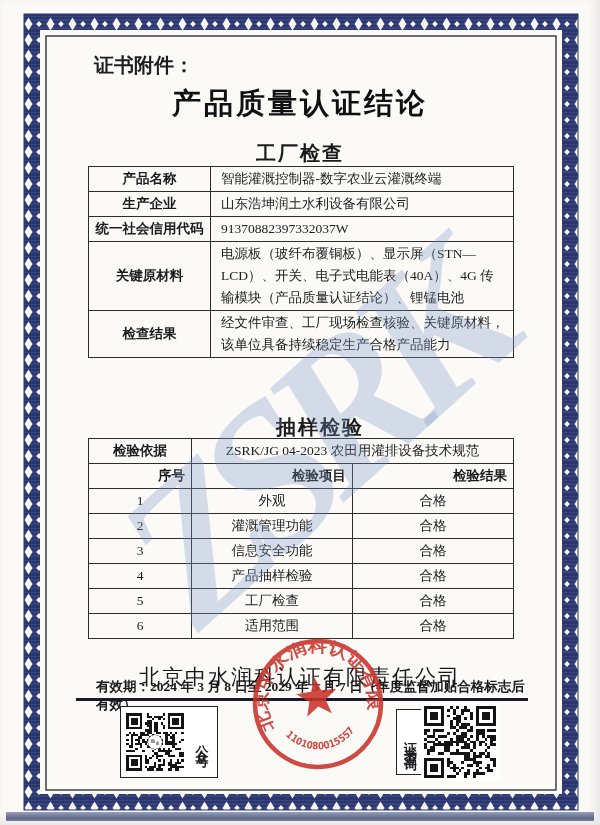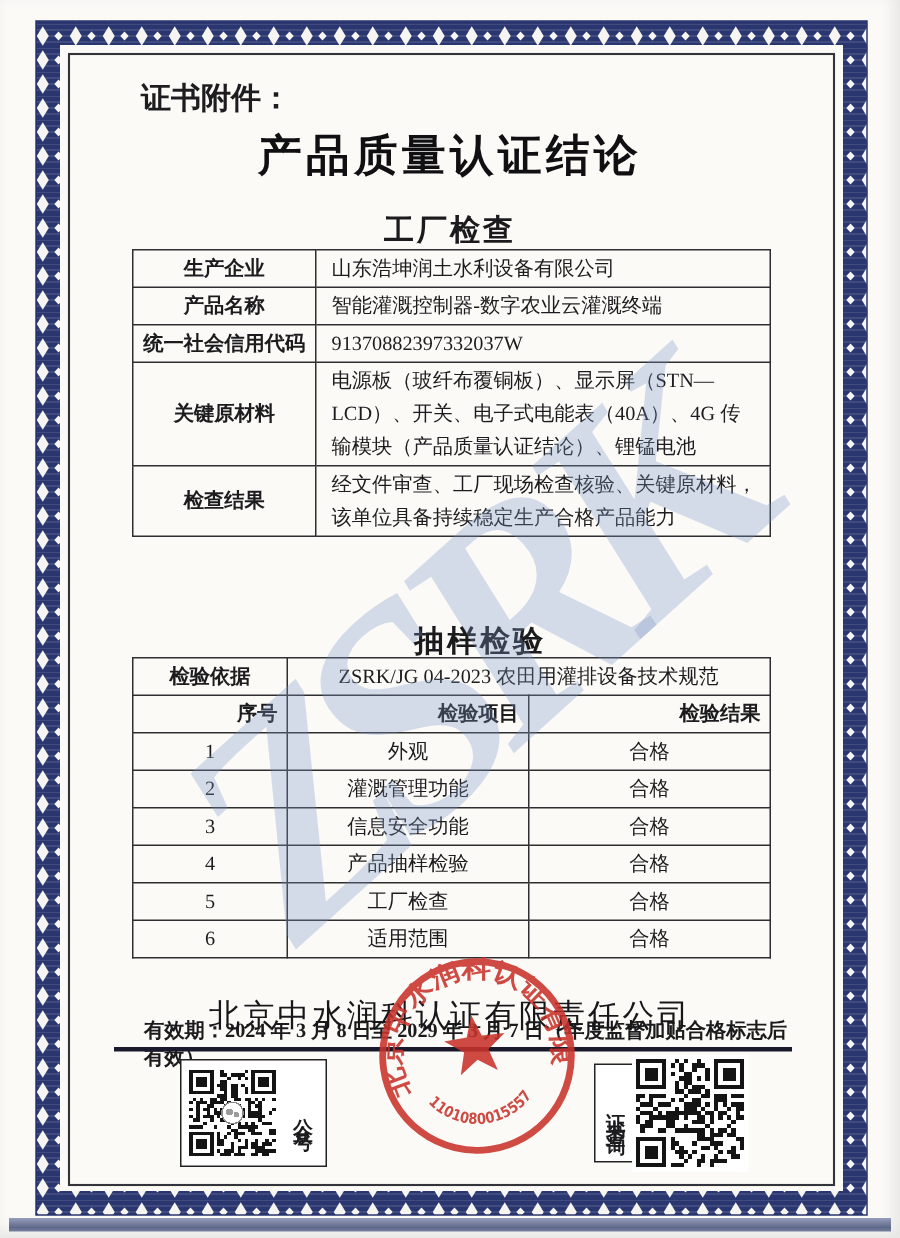--- a/index.html
+++ b/index.html
@@ -81,26 +81,26 @@
 
   <div class="watermark">ZSRK</div>
 
   <div class="abs attach">证书附件：</div>
   <h1 class="abs title">产品质量认证结论</h1>
   <h2 class="abs section-h sec1">工厂检查</h2>
 
   <table class="abs t1">
     <tbody>
         <tr>
+      <td class="lbl">产品名称</td>
+      <td class="val">智能灌溉控制器-数字农业云灌溉终端</td>
+    </tr>
+    <tr>
       <td class="lbl">生产企业</td>
       <td class="val">山东浩坤润土水利设备有限公司</td>
-    </tr>
-    <tr>
-      <td class="lbl">产品名称</td>
-      <td class="val">智能灌溉控制器-数字农业云灌溉终端</td>
     </tr>
     <tr>
       <td class="lbl">统一社会信用代码</td>
       <td class="val">91370882397332037W</td>
     </tr>
     <tr>
       <td class="lbl">关键原材料</td>
       <td class="val">电源板（玻纤布覆铜板）、显示屏（STN—LCD）、开关、电子式电能表（40A）、4G 传输模块（产品质量认证结论）、锂锰电池</td>
     </tr>
     <tr>

